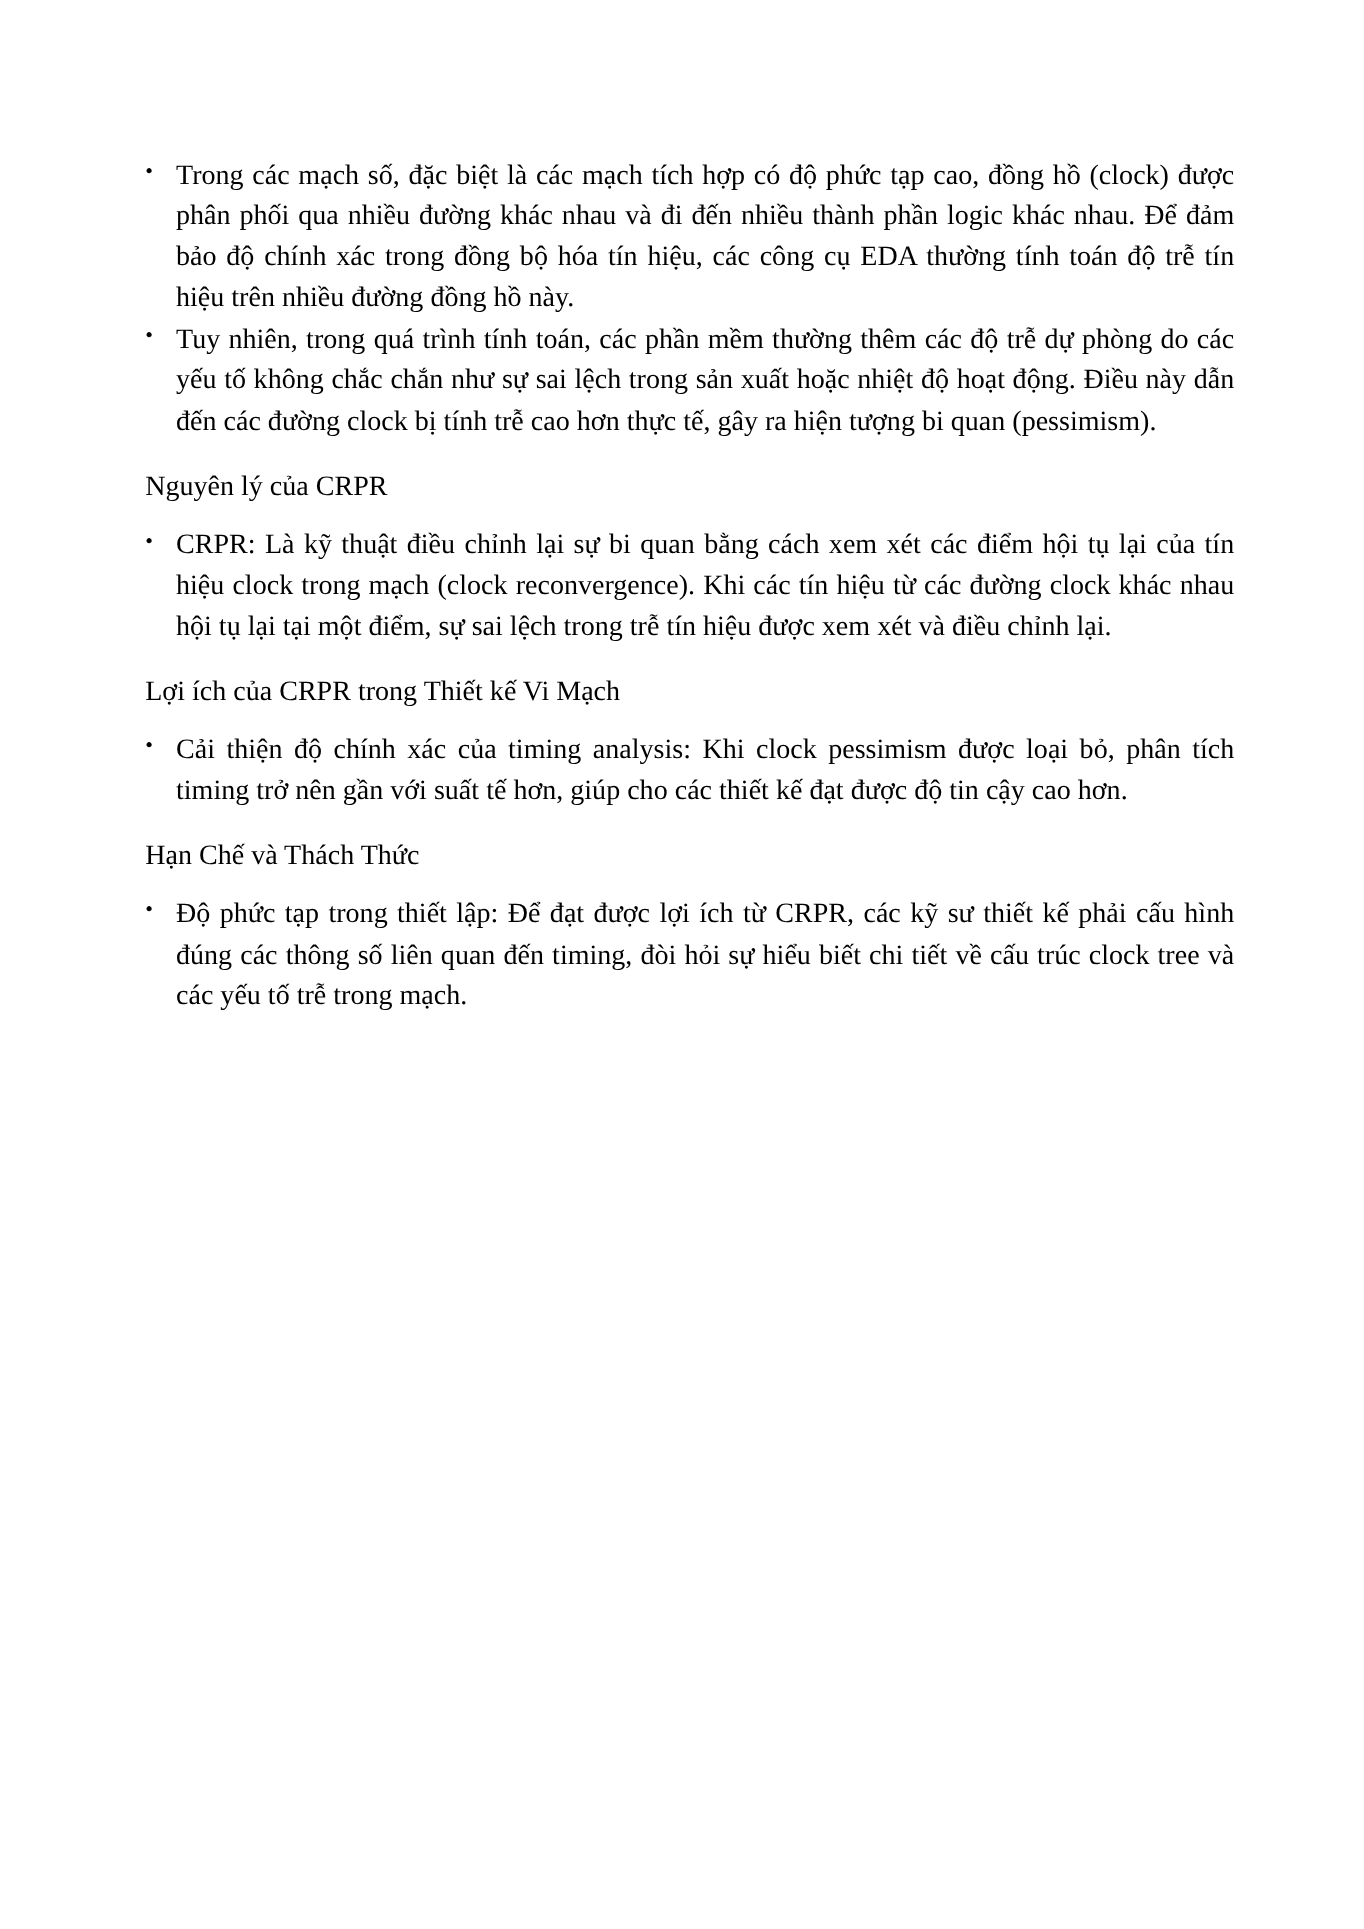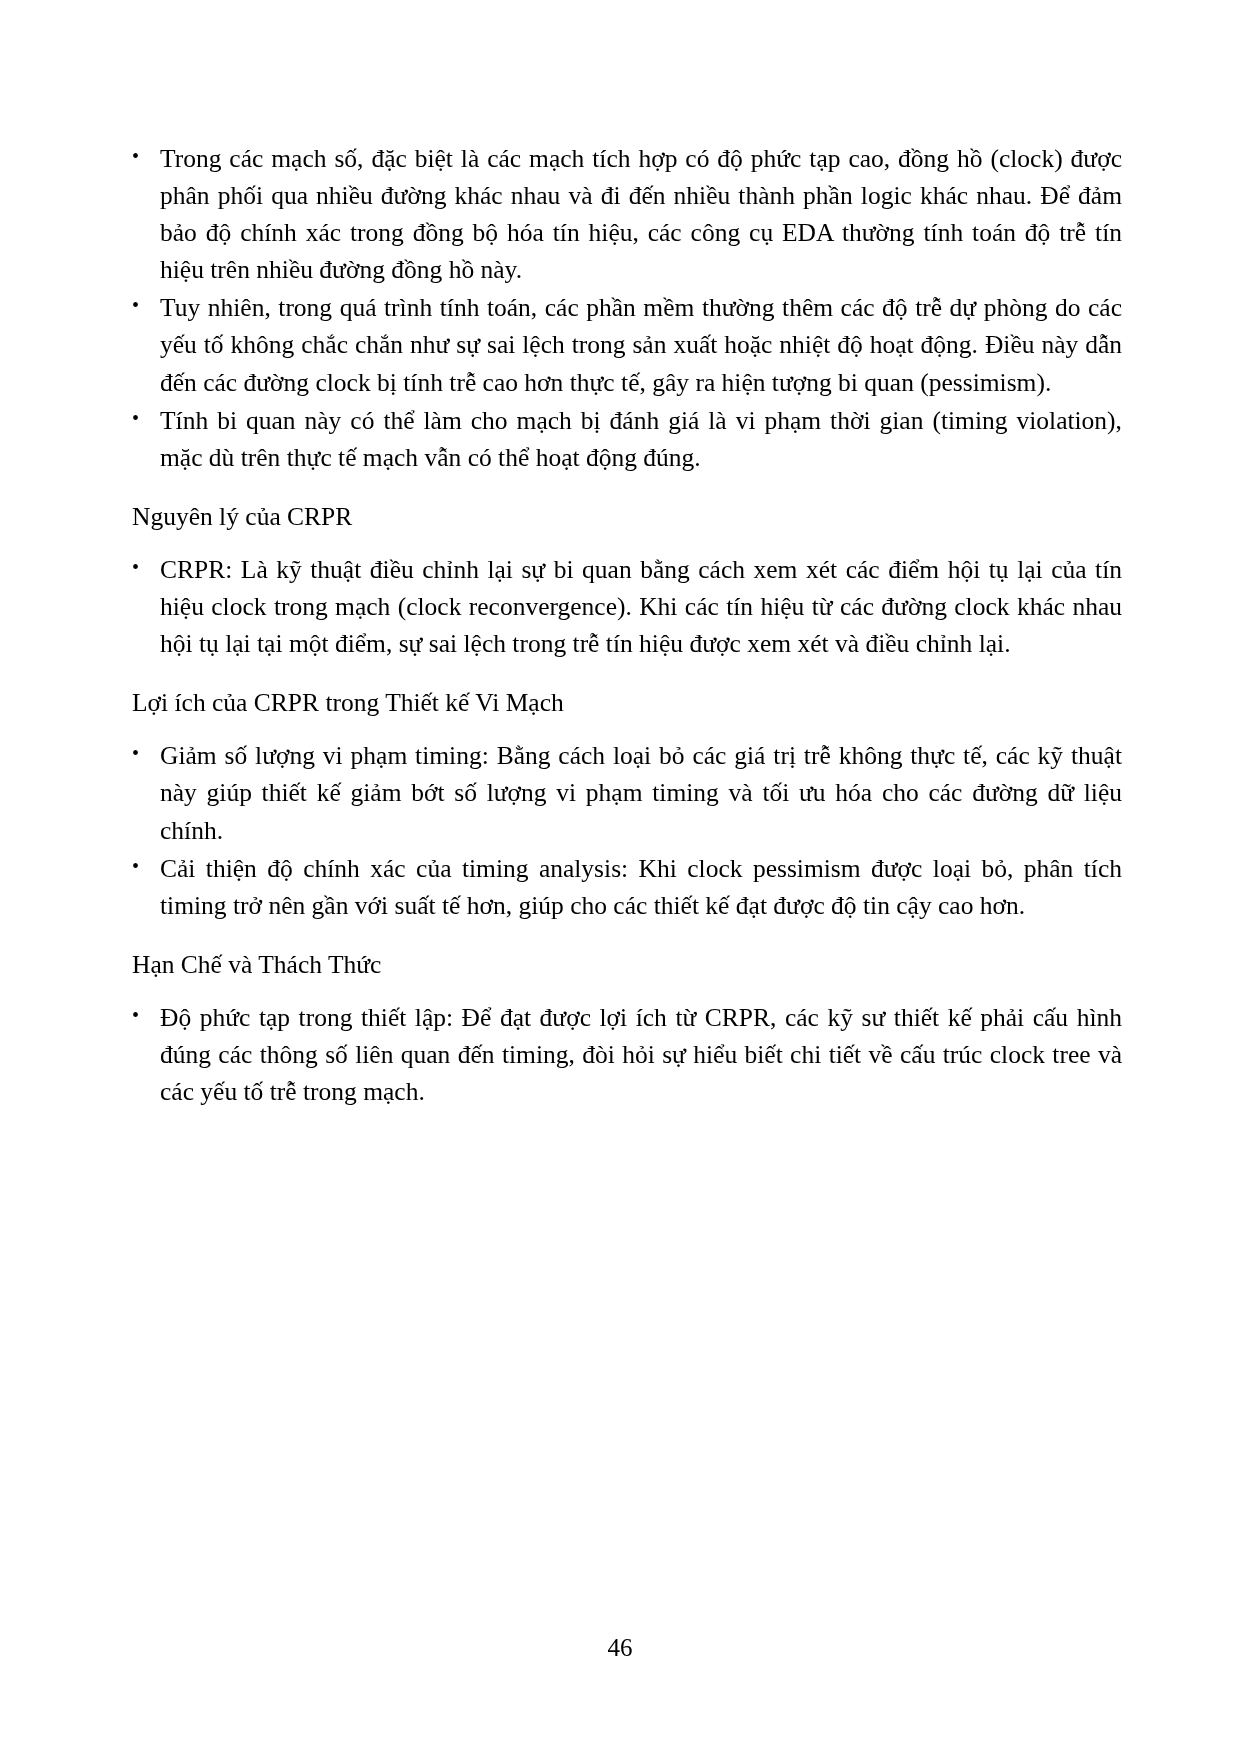--- a/index.html
+++ b/index.html
@@ -72,37 +72,34 @@
 </style>
 </head>
 <body>
 
 <div class="page">
   <div class="content">
 
     <ul class="bullets group first">
       <li>Trong các mạch số, đặc biệt là các mạch tích hợp có độ phức tạp cao, đồng hồ (clock) được phân phối qua nhiều đường khác nhau và đi đến nhiều thành phần logic khác nhau. Để đảm bảo độ chính xác trong đồng bộ hóa tín hiệu, các công cụ EDA thường tính toán độ trễ tín hiệu trên nhiều đường đồng hồ này.</li>
       <li>Tuy nhiên, trong quá trình tính toán, các phần mềm thường thêm các độ trễ dự phòng do các yếu tố không chắc chắn như sự sai lệch trong sản xuất hoặc nhiệt độ hoạt động. Điều này dẫn đến các đường clock bị tính trễ cao hơn thực tế, gây ra hiện tượng bi quan (pessimism).</li>
-      <li>Tính bi quan này có thể làm cho mạch bị đánh giá là vi phạm thời gian (timing violation), mặc dù trên thực tế mạch vẫn có thể hoạt động đúng.</li>
     </ul>
 
     <div class="heading">Nguyên lý của CRPR</div>
 
     <ul class="bullets group">
       <li>CRPR: Là kỹ thuật điều chỉnh lại sự bi quan bằng cách xem xét các điểm hội tụ lại của tín hiệu clock trong mạch (clock reconvergence). Khi các tín hiệu từ các đường clock khác nhau hội tụ lại tại một điểm, sự sai lệch trong trễ tín hiệu được xem xét và điều chỉnh lại.</li>
     </ul>
 
     <div class="heading">Lợi ích của CRPR trong Thiết kế Vi Mạch</div>
 
     <ul class="bullets group">
-      <li>Giảm số lượng vi phạm timing: Bằng cách loại bỏ các giá trị trễ không thực tế, các kỹ thuật này giúp thiết kế giảm bớt số lượng vi phạm timing và tối ưu hóa cho các đường dữ liệu chính.</li>
       <li>Cải thiện độ chính xác của timing analysis: Khi clock pessimism được loại bỏ, phân tích timing trở nên gần với suất tế hơn, giúp cho các thiết kế đạt được độ tin cậy cao hơn.</li>
     </ul>
 
     <div class="heading">Hạn Chế và Thách Thức</div>
 
     <ul class="bullets group">
       <li>Độ phức tạp trong thiết lập: Để đạt được lợi ích từ CRPR, các kỹ sư thiết kế phải cấu hình đúng các thông số liên quan đến timing, đòi hỏi sự hiểu biết chi tiết về cấu trúc clock tree và các yếu tố trễ trong mạch.</li>
     </ul>
 
   </div>
-  <div class="pagenum">46</div>
 </div>
 
 </body></html>

